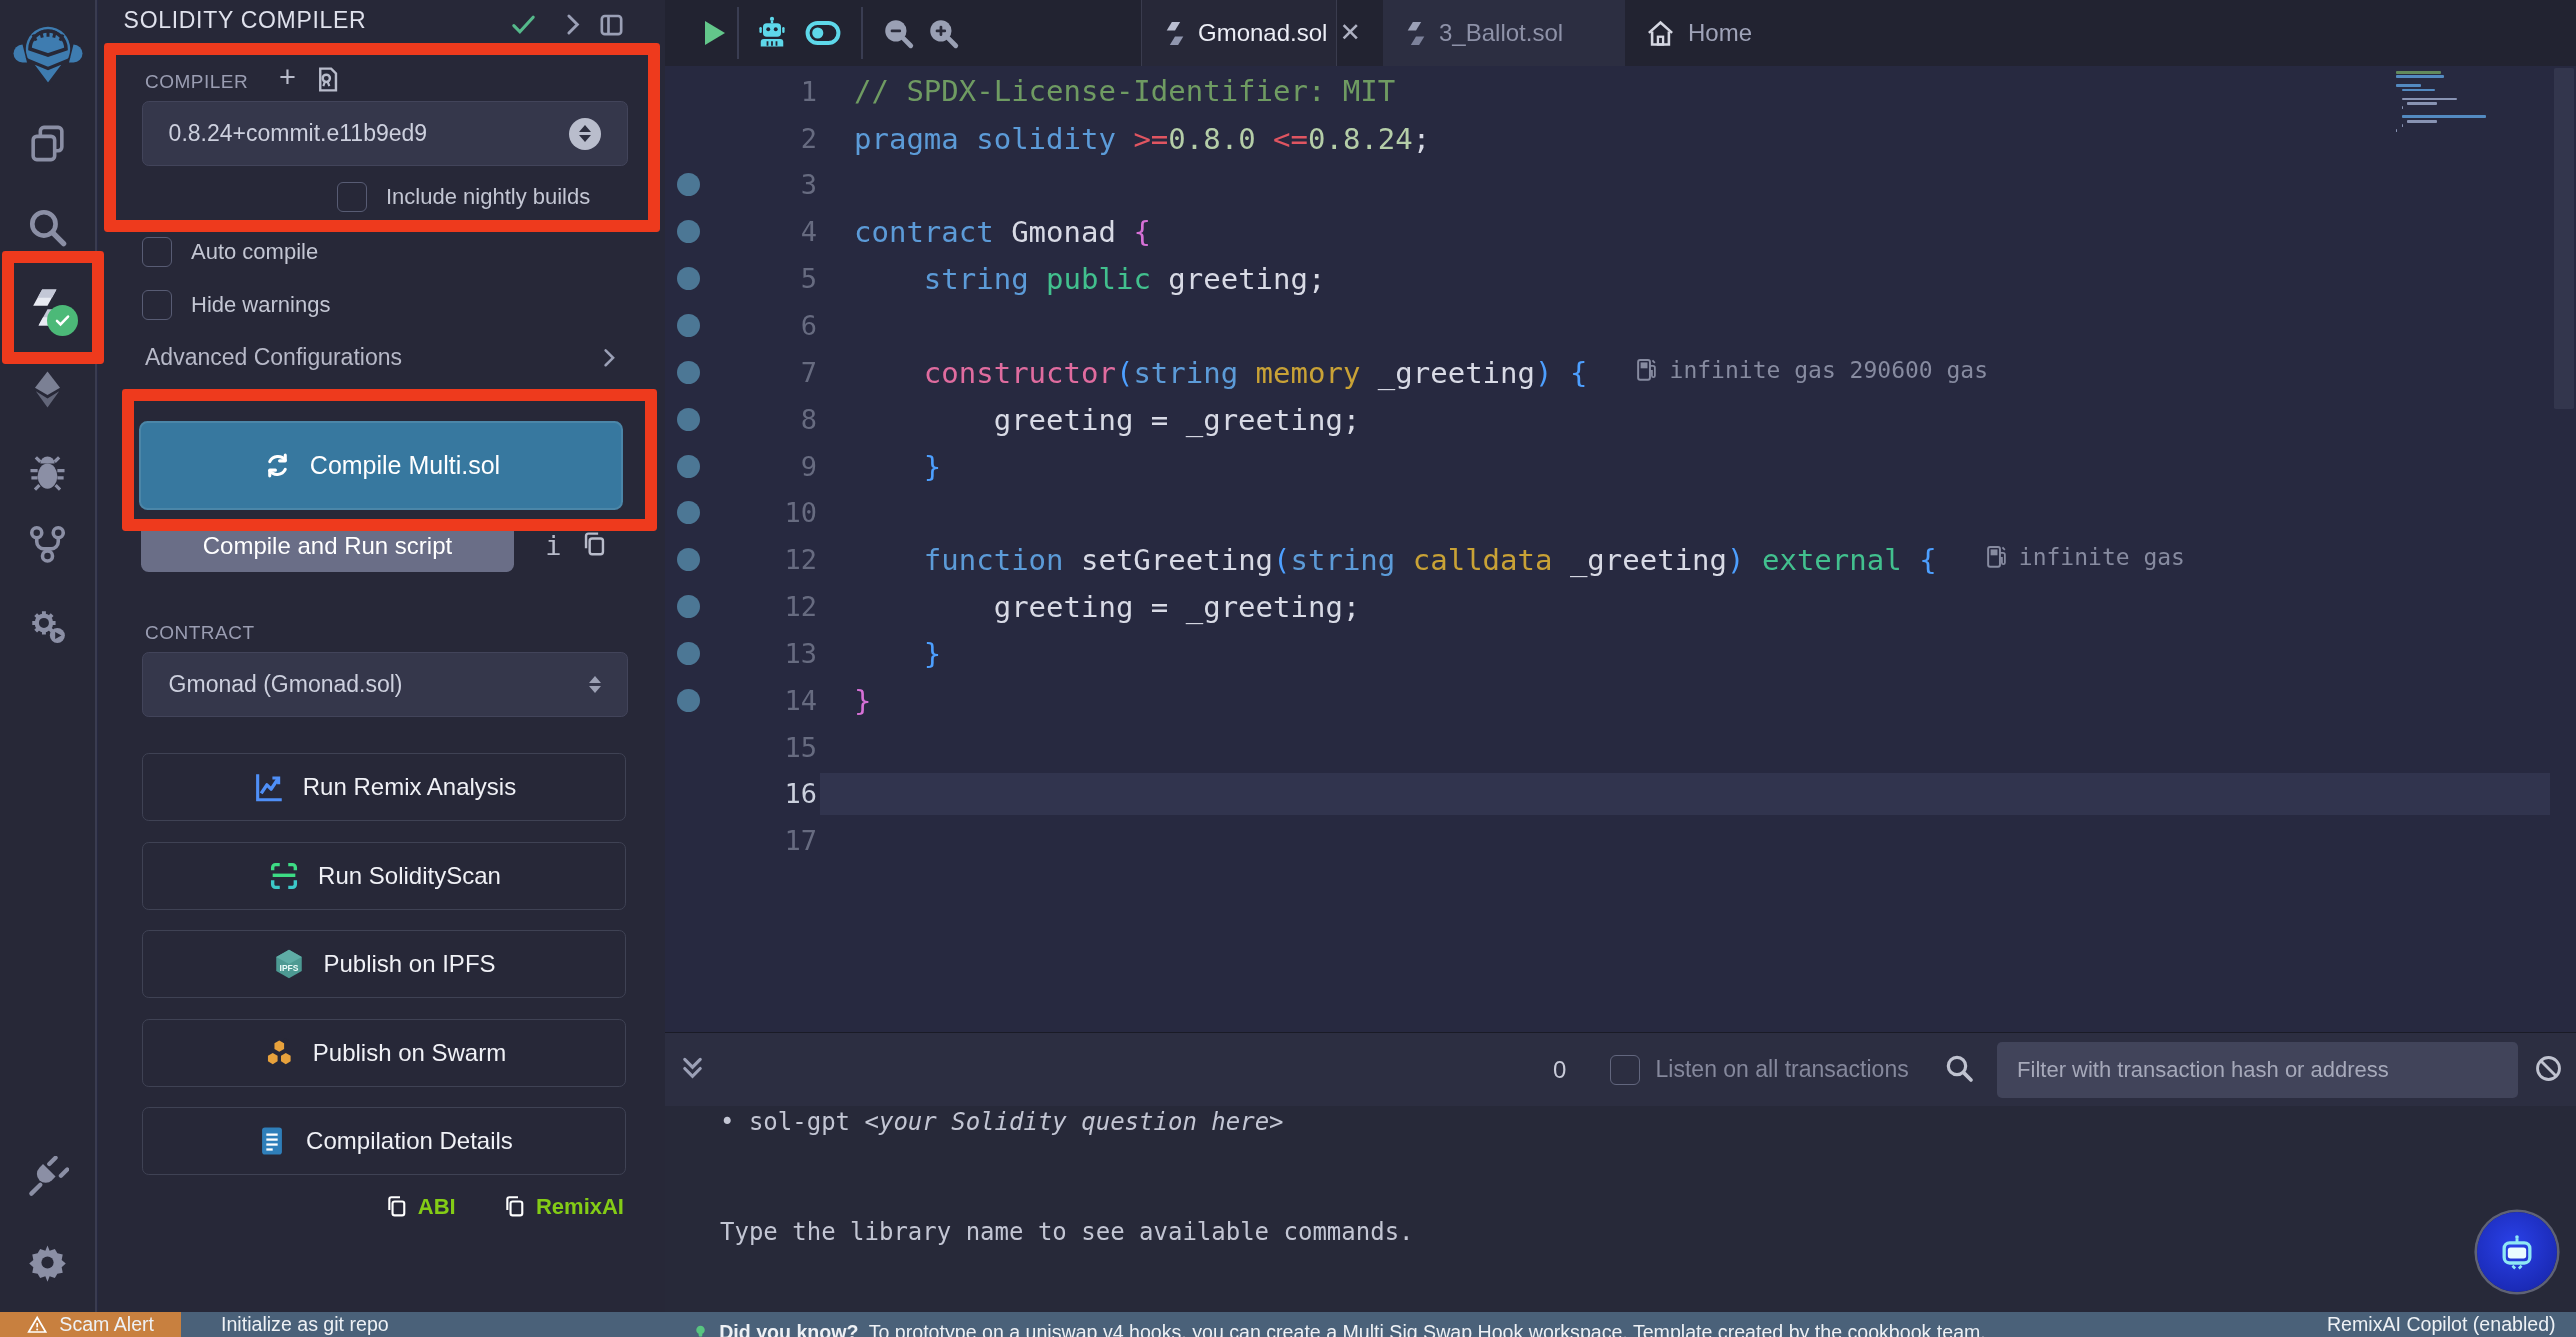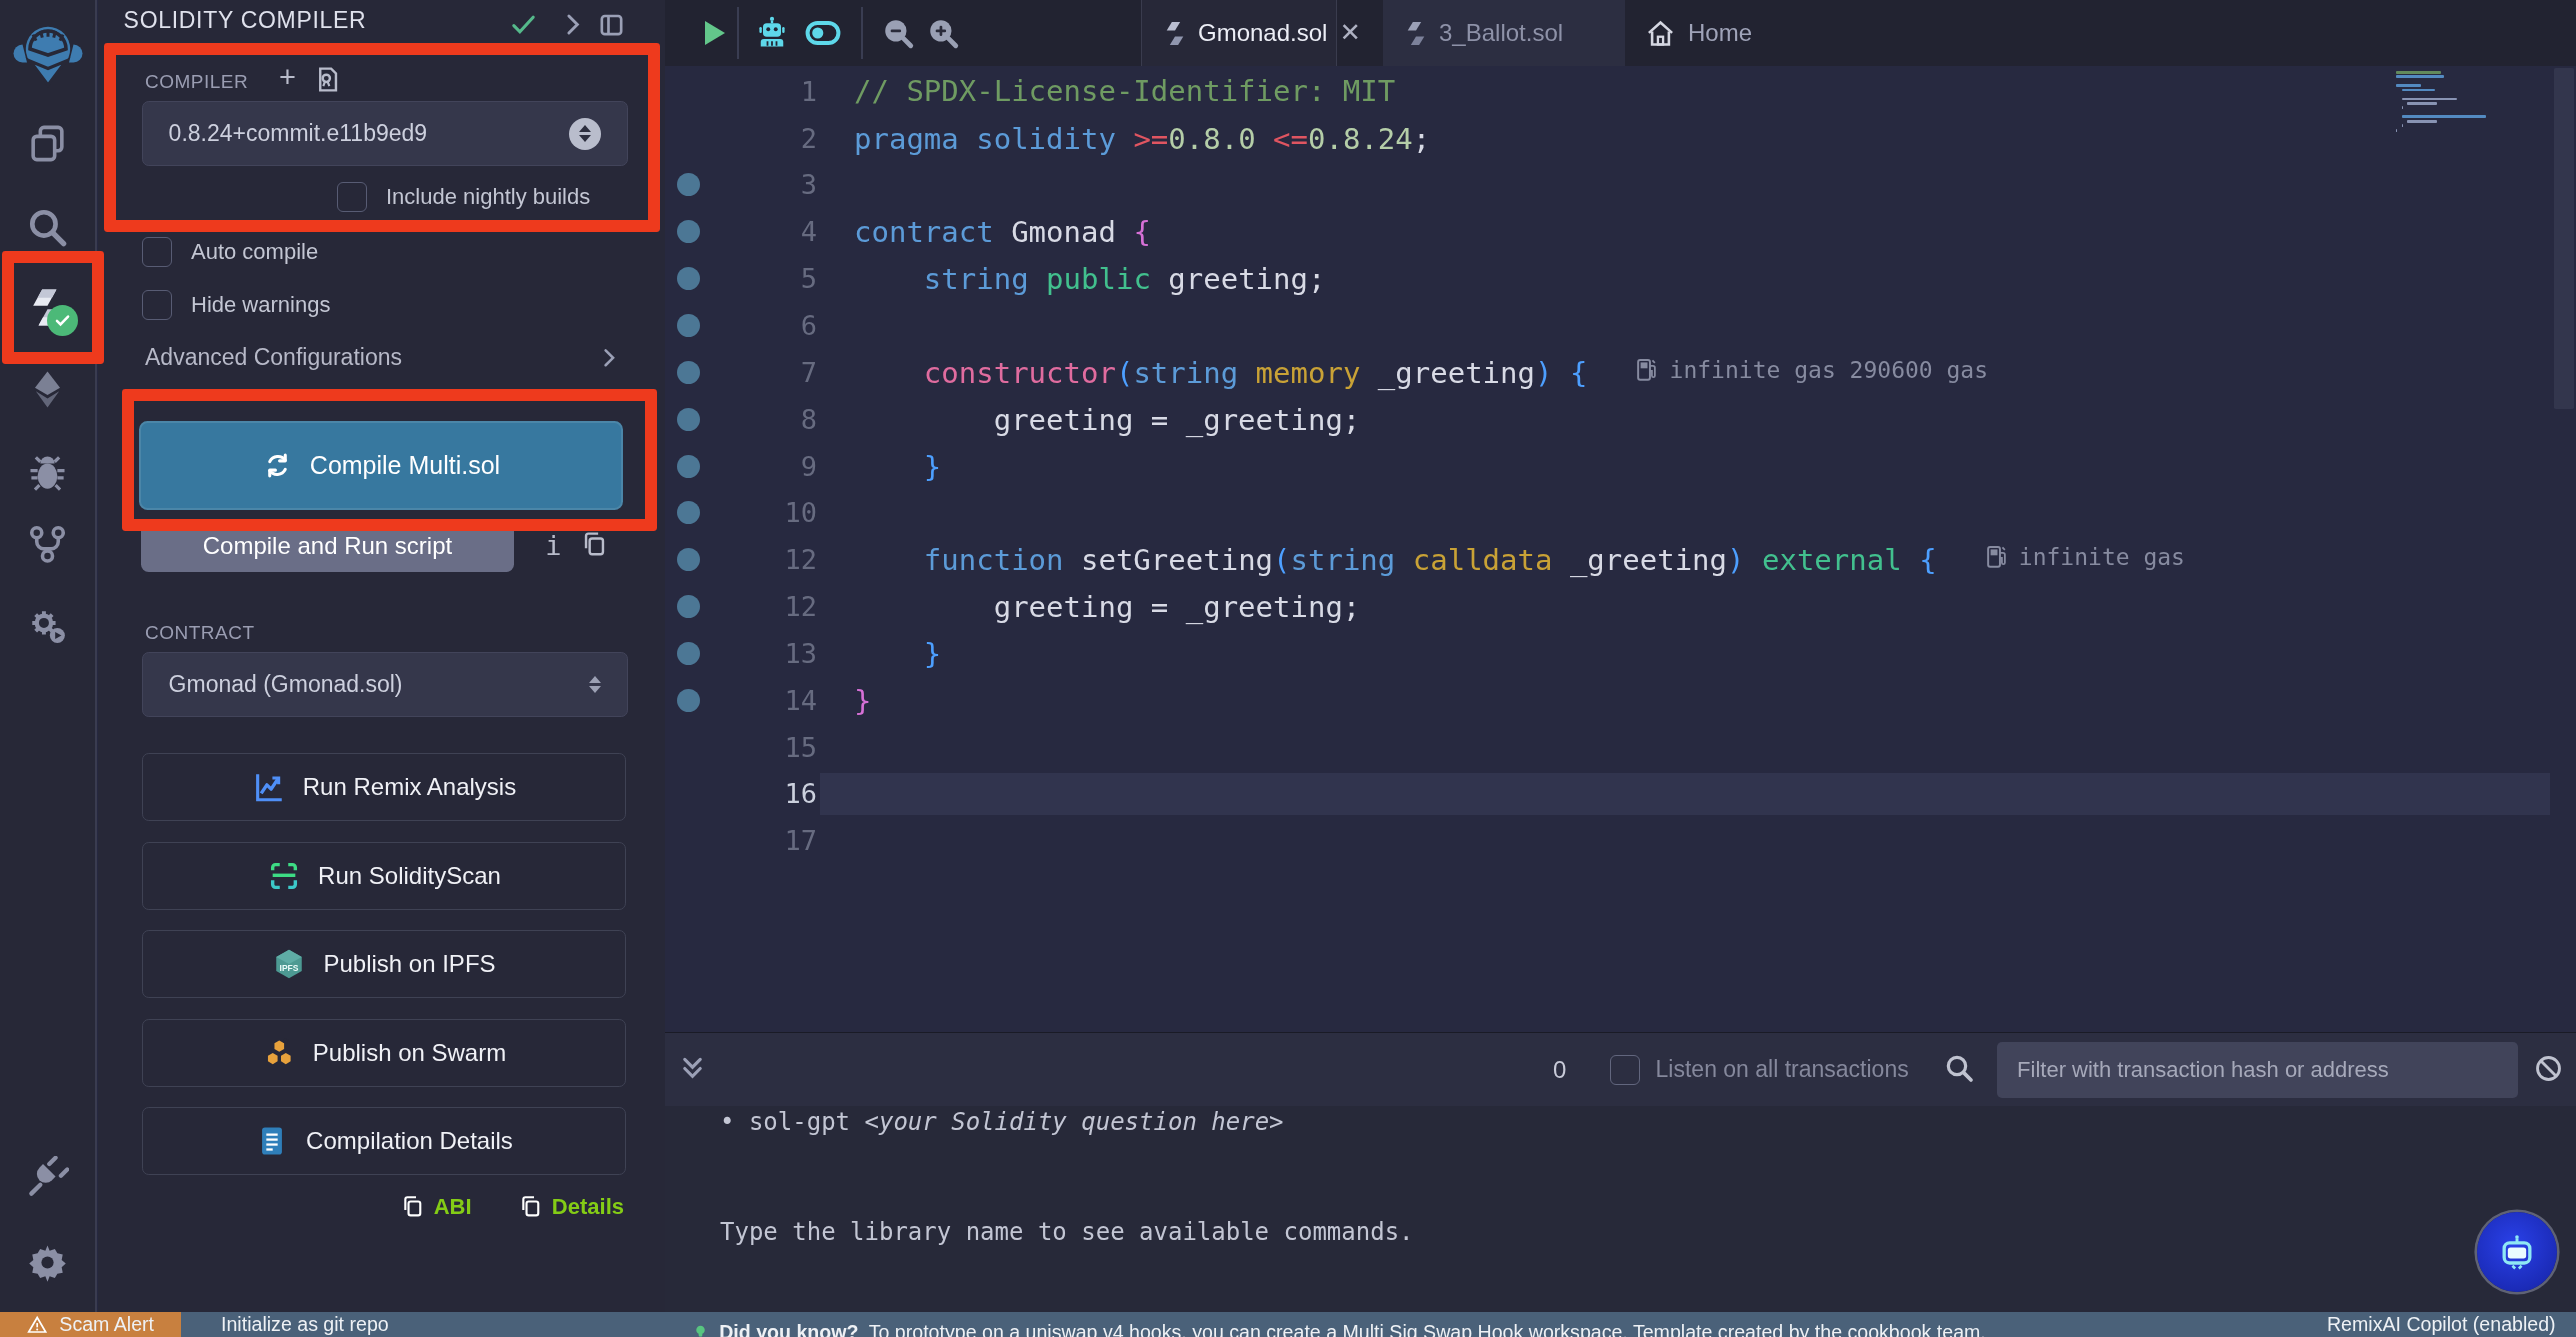--- a/index.html
+++ b/index.html
@@ -333,21 +333,21 @@
             <path d="M5 15 V5 a2 2 0 0 1 2 -2 h8" fill="none" stroke="#fff" stroke-width="2"></path>
           </svg>
         <span>ABI</span>
       </span>
       <span class="spacer"></span>
       <span class="grp">
         <svg viewBox="0 0 24 24">
             <rect x="8" y="7" width="11" height="13" rx="2" fill="none" stroke="#fff" stroke-width="2"></rect>
             <path d="M5 15 V5 a2 2 0 0 1 2 -2 h8" fill="none" stroke="#fff" stroke-width="2"></path>
           </svg>
-        <span>Details</span>
+        <span>RemixAI</span>
       </span>
     </div>
   </div>
 
   <div class="ann" style="left:104px;top:43px;width:532px;height:165px;"></div>
   <div class="ann" style="left:1.7px;top:251px;width:78px;height:89px;"></div>
   <div class="ann" style="left:122px;top:389px;width:511px;height:118px;"></div>
 
   <div class="tabbar">
     <span class="tb-ico" style="left:32px;">

